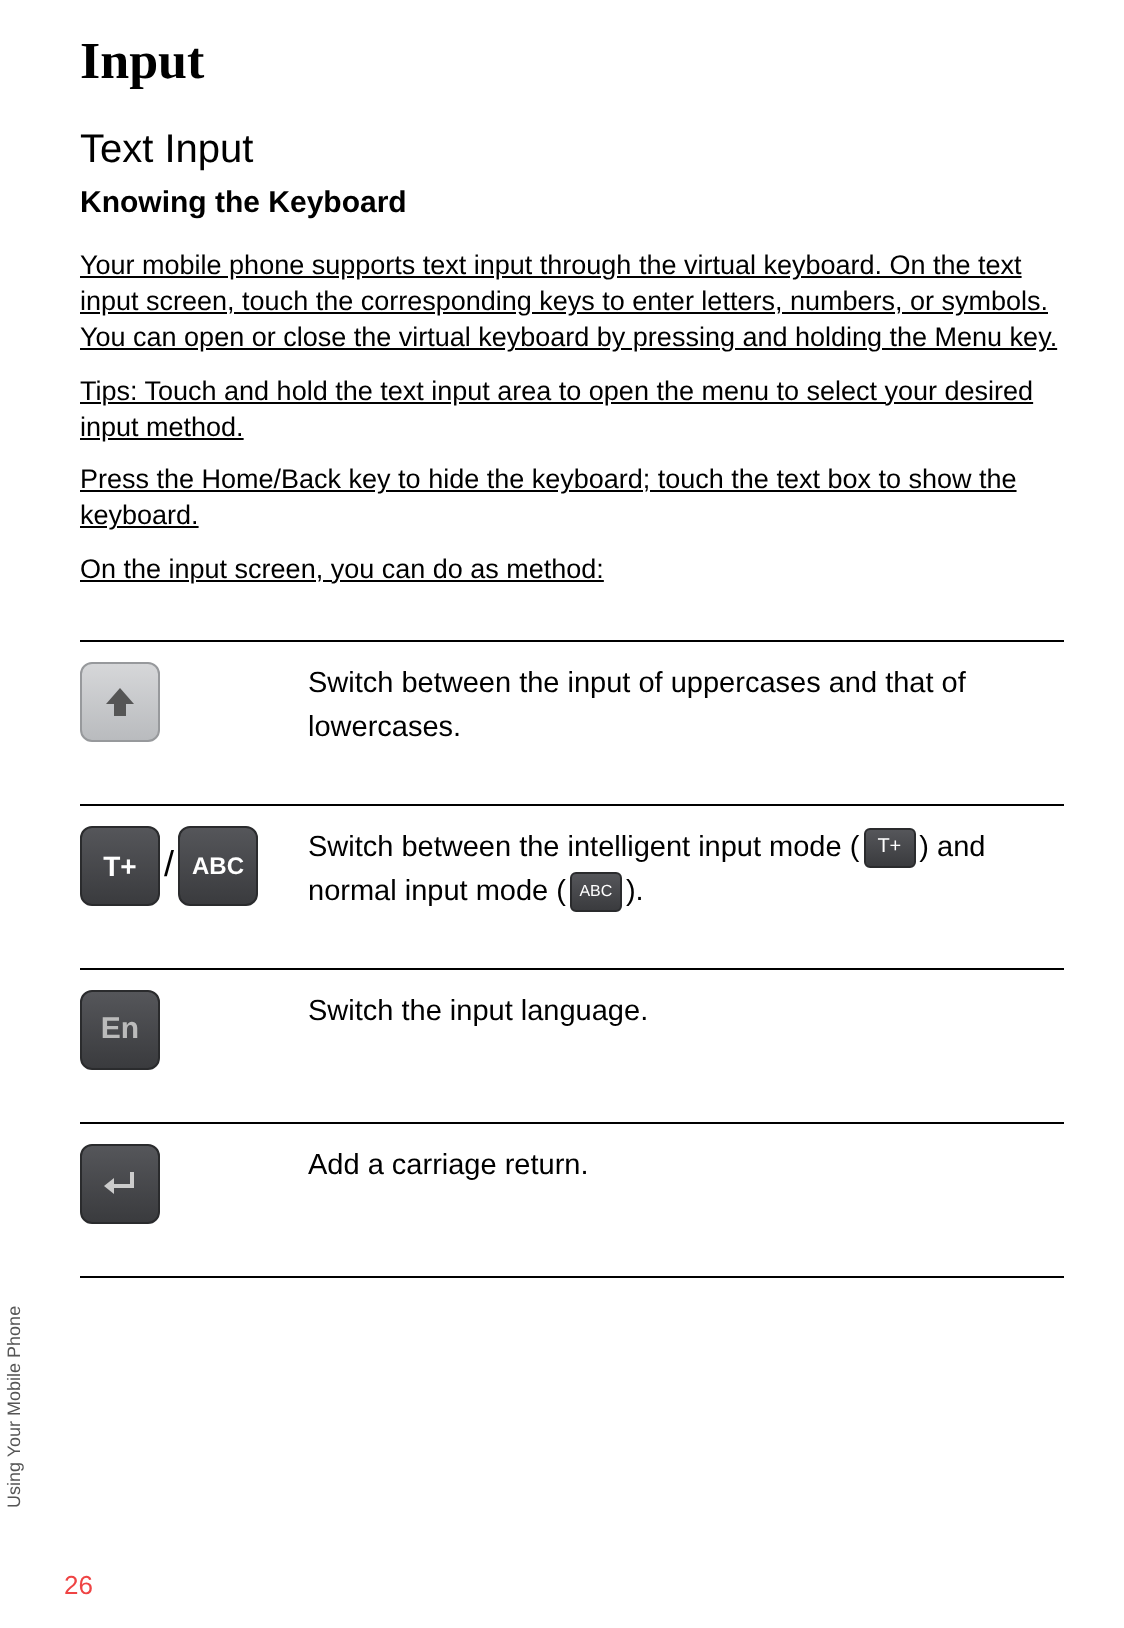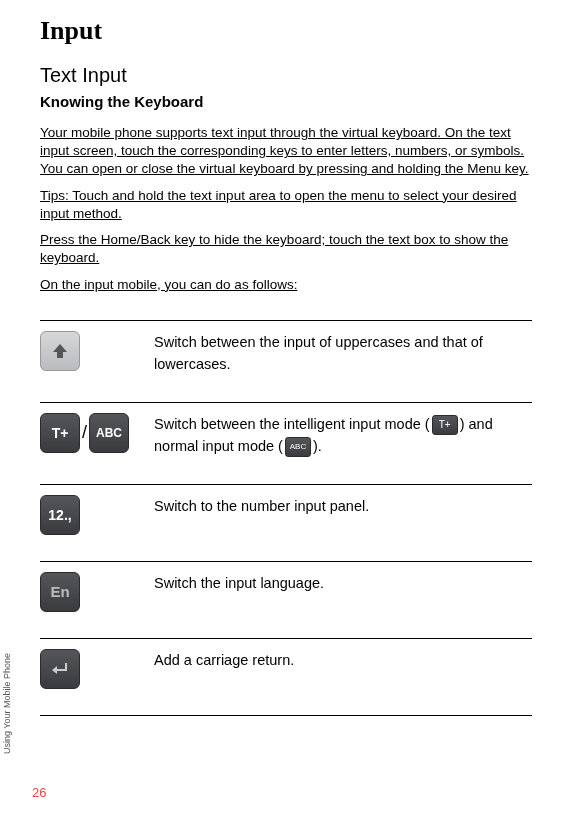--- a/index.html
+++ b/index.html
@@ -122,21 +122,21 @@
 </head>
 <body>
 
 <h1>Input</h1>
 <h2>Text Input</h2>
 <h3>Knowing the Keyboard</h3>
 
 <p>Your mobile phone supports text input through the virtual keyboard. On the text input screen, touch the corresponding keys to enter letters, numbers, or symbols. You can open or close the virtual keyboard by pressing and holding the Menu key.</p>
 <p>Tips: Touch and hold the text input area to open the menu to select your desired input method.</p>
 <p>Press the Home/Back key to hide the keyboard; touch the text box to show the keyboard.</p>
-<p>On the input mobile, you can do as follows:</p>
+<p>On the input screen, you can do as method:</p>
 
 <div class="table">
 
   <div class="row">
     <div class="icon-cell">
       <span class="key-icon light">
         <svg width="20" height="20" viewBox="0 0 20 20">
             <path d="M10 3 L17 11 H13 V17 H7 V11 H3 Z" fill="#555"></path>
           </svg>
       </span>
@@ -149,26 +149,20 @@
       <span class="key-icon dark">T+</span>
       <span class="slash">/</span>
       <span class="key-icon dark" style="font-size:12px;">ABC</span>
     </div>
     <div class="desc-cell">
       <span>Switch between the intelligent input mode (</span><span class="small-icon dark">T+</span><span>) and normal input mode (</span><span class="small-icon dark" style="font-size:8px;">ABC</span><span>).</span>
     </div>
   </div>
 
 
-  <div class="row">
-    <div class="icon-cell">
-      <span class="key-icon dark">12.,</span>
-    </div>
-    <div class="desc-cell">Switch to the number input panel.</div>
-  </div>
 
   <div class="row">
     <div class="icon-cell">
       <span class="key-icon dark" style="font-size:15px;color:#bbb;">En</span>
     </div>
     <div class="desc-cell">Switch the input language.</div>
   </div>
 
   <div class="row">
     <div class="icon-cell">

